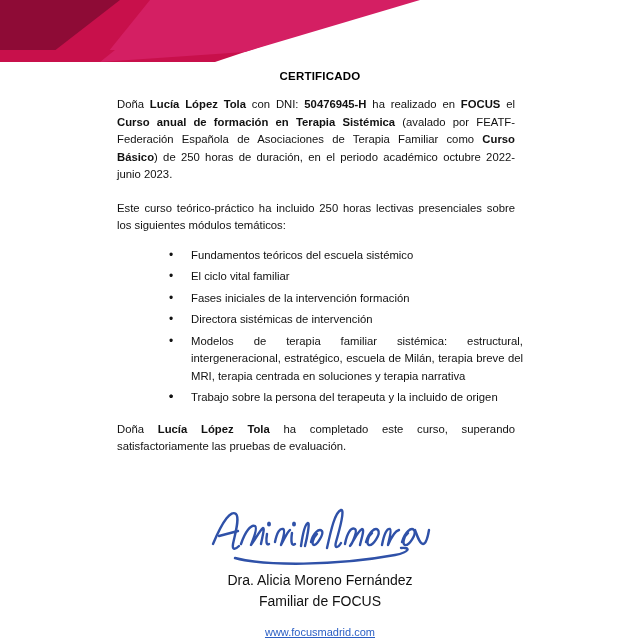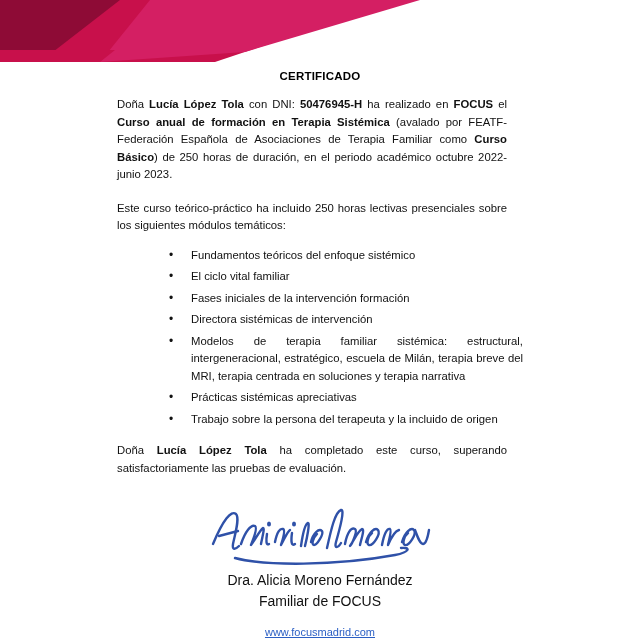--- a/index.html
+++ b/index.html
@@ -43,21 +43,21 @@
     letter-spacing: 0.2px;
     margin: 8px 0 0 0;
     color: #000;
   }
 
   p.para {
     font-size: 11.3px;
     line-height: 1.55;
     text-align: justify;
     text-justify: inter-word;
-    margin: 14px 16px 0 0;
+    margin: 14px 8px 0 0;
     color: #111;
   }
   p.para.tight {
     margin-top: 16px;
   }
 
   b, .b {
     font-weight: bold;
   }
 
@@ -130,26 +130,26 @@
 
 <div class="doc">
 
   <div class="doc-title">CERTIFICADO</div>
 
   <p class="para"><span><span>Doña </span><span class="b">Lucía López Tola</span><span> con DNI: </span><span class="b">50476945-H</span><span> ha realizado en </span><span class="b">FOCUS</span><span> el </span><span class="b">Curso anual de formación en Terapia Sistémica</span><span> (avalado por FEATF- Federación Española de Asociaciones de Terapia Familiar como </span><span class="b">Curso Básico</span><span>) de 250 horas de duración, en el periodo académico octubre 2022- junio 2023.</span></span></p>
 
   <p class="para tight">Este curso teórico-práctico ha incluido 250 horas lectivas presenciales sobre los siguientes módulos temáticos:</p>
 
   <ul class="modules">
-      <li><span class="bullet">•</span><span>Fundamentos teóricos del enfoque sistémico</span></li>
+      <li><span class="bullet">•</span><span>Fundamentos teóricos del escuela sistémico</span></li>
       <li><span class="bullet">•</span><span>El ciclo vital familiar</span></li>
       <li><span class="bullet">•</span><span>Fases iniciales de la intervención formación</span></li>
       <li><span class="bullet">•</span><span>Directora sistémicas de intervención</span></li>
       <li><span class="bullet">•</span><span>Modelos de terapia familiar sistémica: estructural, intergeneracional, estratégico, escuela de Milán, terapia breve del MRI, terapia centrada en soluciones y terapia narrativa</span></li>
-      <li><span class="bullet">•</span><span>Prácticas sistémicas apreciativas</span></li>
+      <li><span class="bullet">•</span></li>
       <li><span class="bullet">•</span><span>Trabajo sobre la persona del terapeuta y la incluido de origen</span></li>
     </ul>
 
   <p class="para"><span><span>Doña </span><span class="b">Lucía López Tola</span><span> ha completado este curso, superando satisfactoriamente las pruebas de evaluación.</span></span></p>
 
 </div>
 
 <div class="sig-area">
   <div class="sig-svg-wrap">
     <svg width="230" height="72" viewBox="0 0 230 72" xmlns="http://www.w3.org/2000/svg">

